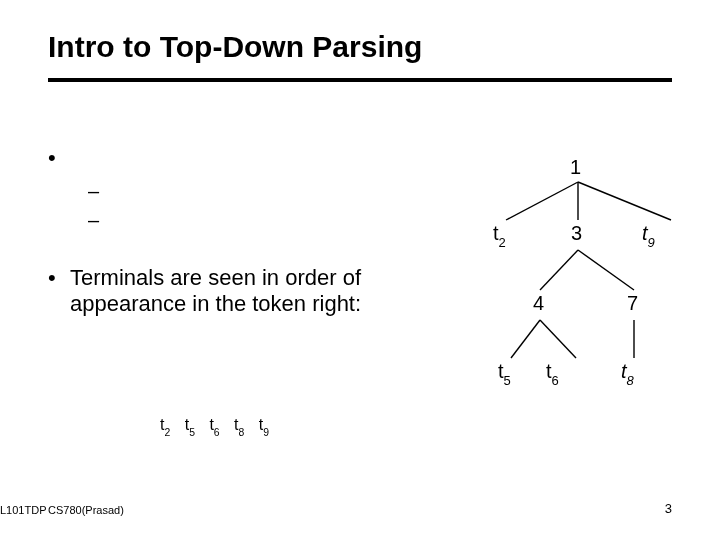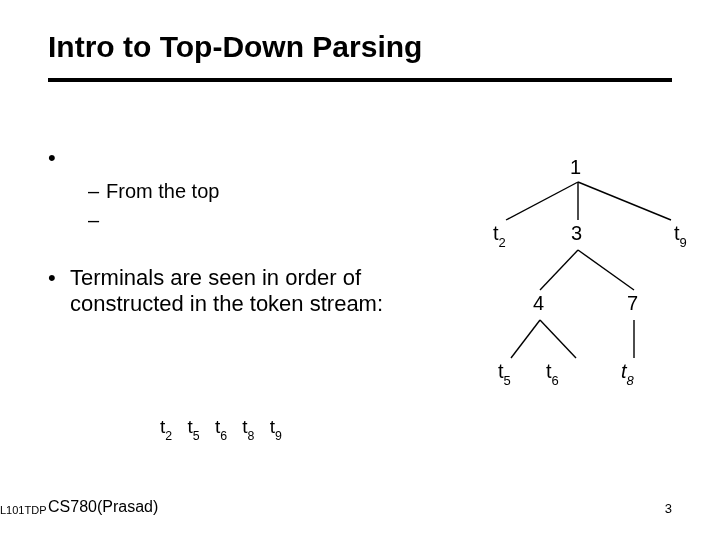--- a/index.html
+++ b/index.html
@@ -58,38 +58,38 @@
     width: 18px;
     flex: 0 0 18px;
   }
   .spacer {
     height: 30px;
   }
   .tokens {
     position: absolute;
     left: 160px;
     top: 416px;
-    font-size: 19px;
+    font-size: 16px;
   }
   .tokens .t {
     display: inline-block;
     margin-right: 10px;
   }
   .sub {
     font-size: 0.65em;
     vertical-align: sub;
     position: relative;
     top: 2px;
   }
   .footer-left {
     position: absolute;
     left: 48px;
     bottom: 24px;
     font-family: Arial, Helvetica, sans-serif;
-    font-size: 16px;
+    font-size: 11px;
   }
   .footer-center {
     position: absolute;
     left: 0;
     right: 0;
     bottom: 24px;
     font-family: Arial, Helvetica, sans-serif;
     font-size: 11px;
   }
   .footer-right {
@@ -125,29 +125,28 @@
 
   <div class="title">Intro to Top-Down Parsing</div>
   <div class="hr"></div>
 
   <div class="body">
     <div class="bullet1">
       <span class="dot">•</span>
     </div>
     <div class="bullet2">
       <span class="dash">–</span>
-      <span>From the top</span>
     </div>
     <div class="bullet2">
       <span class="dash">–</span>
     </div>
     <div class="spacer"></div>
     <div class="bullet1">
       <span class="dot">•</span>
-      <span>Terminals are seen in order of constructed in the token stream:</span>
+      <span>Terminals are seen in order of appearance in the token right:</span>
     </div>
   </div>
 
   <div class="tokens">
     <span class="t"><span>t</span><span class="sub">2</span></span>
     <span class="t"><span>t</span><span class="sub">5</span></span>
     <span class="t"><span>t</span><span class="sub">6</span></span>
     <span class="t"><span>t</span><span class="sub">8</span></span>
     <span class="t"><span>t</span><span class="sub">9</span></span>
   </div>
@@ -165,21 +164,21 @@
 
         <line x1="54" y1="170" x2="25" y2="208"></line>
         <line x1="54" y1="170" x2="90" y2="208"></line>
 
         <line x1="148" y1="170" x2="148" y2="208"></line>
       </g>
     </svg>
     <div class="node" style="left:84px; top:6px;">1</div>
     <div class="node" style="left:7px;  top:72px;"><span>t</span><span class="sub">2</span></div>
     <div class="node" style="left:85px; top:72px;">3</div>
-    <div class="node" style="left:188px;top:72px;"><span>t</span><span class="sub">9</span></div>
+    <div class="node" style="left:156px;top:72px;font-style:italic;"><span>t</span><span class="sub">9</span></div>
     <div class="node" style="left:47px; top:142px;">4</div>
     <div class="node" style="left:141px;top:142px;">7</div>
     <div class="node" style="left:12px; top:210px;"><span>t</span><span class="sub">5</span></div>
     <div class="node" style="left:60px; top:210px;"><span>t</span><span class="sub">6</span></div>
     <div class="node" style="left:135px;top:210px;font-style:italic;"><span>t</span><span class="sub">8</span></div>
   </div>
 
   <div class="footer-left">CS780(Prasad)</div>
   <div class="footer-center">L101TDP</div>
   <div class="footer-right">3</div>

